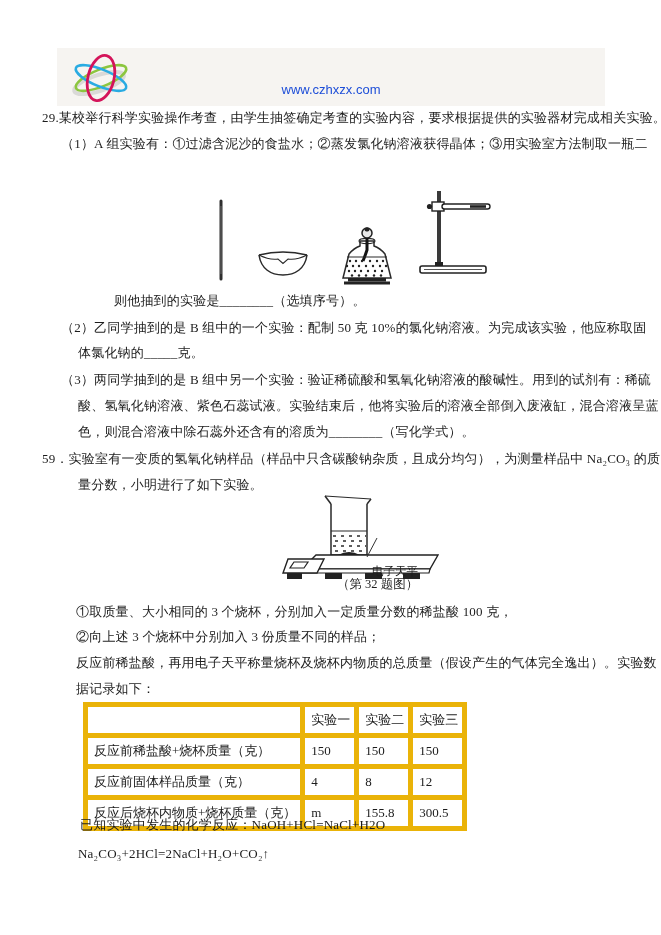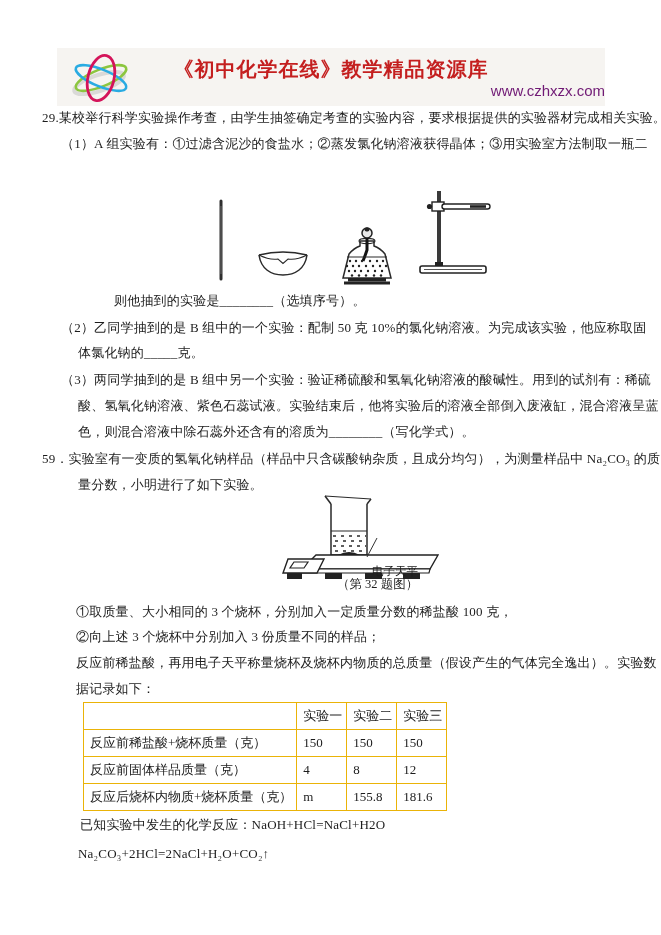--- a/index.html
+++ b/index.html
@@ -18,21 +18,21 @@
     background:#f6f4f1;
   }
   .header-title{
     position:absolute;left:0;top:8px;width:100%;
     text-align:center;font-weight:bold;font-size:20px;
     color:#c41f1f;letter-spacing:1px;
     font-family:"Liberation Serif","DejaVu Serif",serif;
   }
   .header-url{
     position:absolute;left:0;top:34px;width:100%;
-    text-align:right;font-size:15px;color:#701a75;
+    text-align:center;font-size:13px;color:#1d4ed8;
     font-family:"Liberation Sans","DejaVu Sans",sans-serif;
   }
   .logo{position:absolute;left:8px;top:3px;}
   
   .line{
     position:absolute;font-size:13px;line-height:16px;
     white-space:nowrap;letter-spacing:0.2px;
   }
   .fig{position:absolute;}
   .fig svg{display:block;}
@@ -42,21 +42,21 @@
   .caption{
     position:absolute;font-size:12.5px;white-space:nowrap;text-align:center;
   }
   
   table.data{
     position:absolute;left:83px;top:702px;
     border-collapse:collapse;table-layout:fixed;
     font-size:13px;color:#1c1c1c;
   }
   table.data td{
-    border:1px solid #eab308;height:26px;
+    border:5px solid #eab308;height:26px;
     padding:0 4px 0 6px;vertical-align:middle;
     overflow:hidden;white-space:nowrap;
   }
   .stroke{fill:none;stroke:#2a2a2a;stroke-width:1.5;}
   .stroke-thin{fill:none;stroke:#2a2a2a;stroke-width:1.1;}
   .fill-dark{fill:#222;stroke:none;}
 </style>
 </head>
 <body>
 
@@ -64,21 +64,20 @@
 
   <div class="header">
     <span class="logo">
       <svg width="72" height="54" viewBox="0 0 72 54">
         <ellipse cx="34" cy="32" rx="26" ry="8" fill="none" stroke="#bdbdbd" stroke-width="4" opacity="0.5" transform="rotate(-18 34 32)"></ellipse>
         <ellipse cx="36" cy="27" rx="27" ry="8.5" fill="none" stroke="#8cc63f" stroke-width="2.6" transform="rotate(-22 36 27)"></ellipse>
         <ellipse cx="36" cy="27" rx="27" ry="8.5" fill="none" stroke="#29abe2" stroke-width="2.6" transform="rotate(22 36 27)"></ellipse>
         <ellipse cx="36" cy="27" rx="13" ry="23" fill="none" stroke="#d4145a" stroke-width="2.8" transform="rotate(14 36 27)"></ellipse>
       </svg>
     </span>
-    <div class="header-title">《初中化学在线》教学精品资源库</div>
     <div class="header-url">www.czhxzx.com</div>
   </div>
 
   <div class="line" style="left:42px;top:110px;">29.某校举行科学实验操作考查，由学生抽签确定考查的实验内容，要求根据提供的实验器材完成相关实验。</div>
   <div class="line" style="left:61px;top:136px;">（1）A 组实验有：①过滤含泥沙的食盐水；②蒸发氯化钠溶液获得晶体；③用实验室方法制取一瓶二</div>
 
   <div class="fig" style="left:214px;top:198px;">
     <svg width="14" height="84" viewBox="0 0 14 84">
       <line x1="7" y1="3" x2="7" y2="81" stroke="#2f2f2f" stroke-width="3" stroke-linecap="round"></line>
       <line x1="7" y1="8" x2="7" y2="76" stroke="#6a6a6a" stroke-width="1"></line>
@@ -215,21 +214,21 @@
       <tr>
         <td>反应前固体样品质量（克）</td>
         <td>4</td>
         <td>8</td>
         <td>12</td>
       </tr>
       <tr>
         <td>反应后烧杯内物质+烧杯质量（克）</td>
         <td>m</td>
         <td>155.8</td>
-        <td>181.6</td>
+        <td>300.5</td>
       </tr>
     </tbody>
   </table>
 
   <div class="line" style="left:80px;top:817px;">已知实验中发生的化学反应：NaOH+HCl=NaCl+H2O</div>
   <div class="line" style="left:78px;top:846px;">Na₂CO₃+2HCl=2NaCl+H₂O+CO₂↑</div>
 
 </div>
 
 </body></html>

